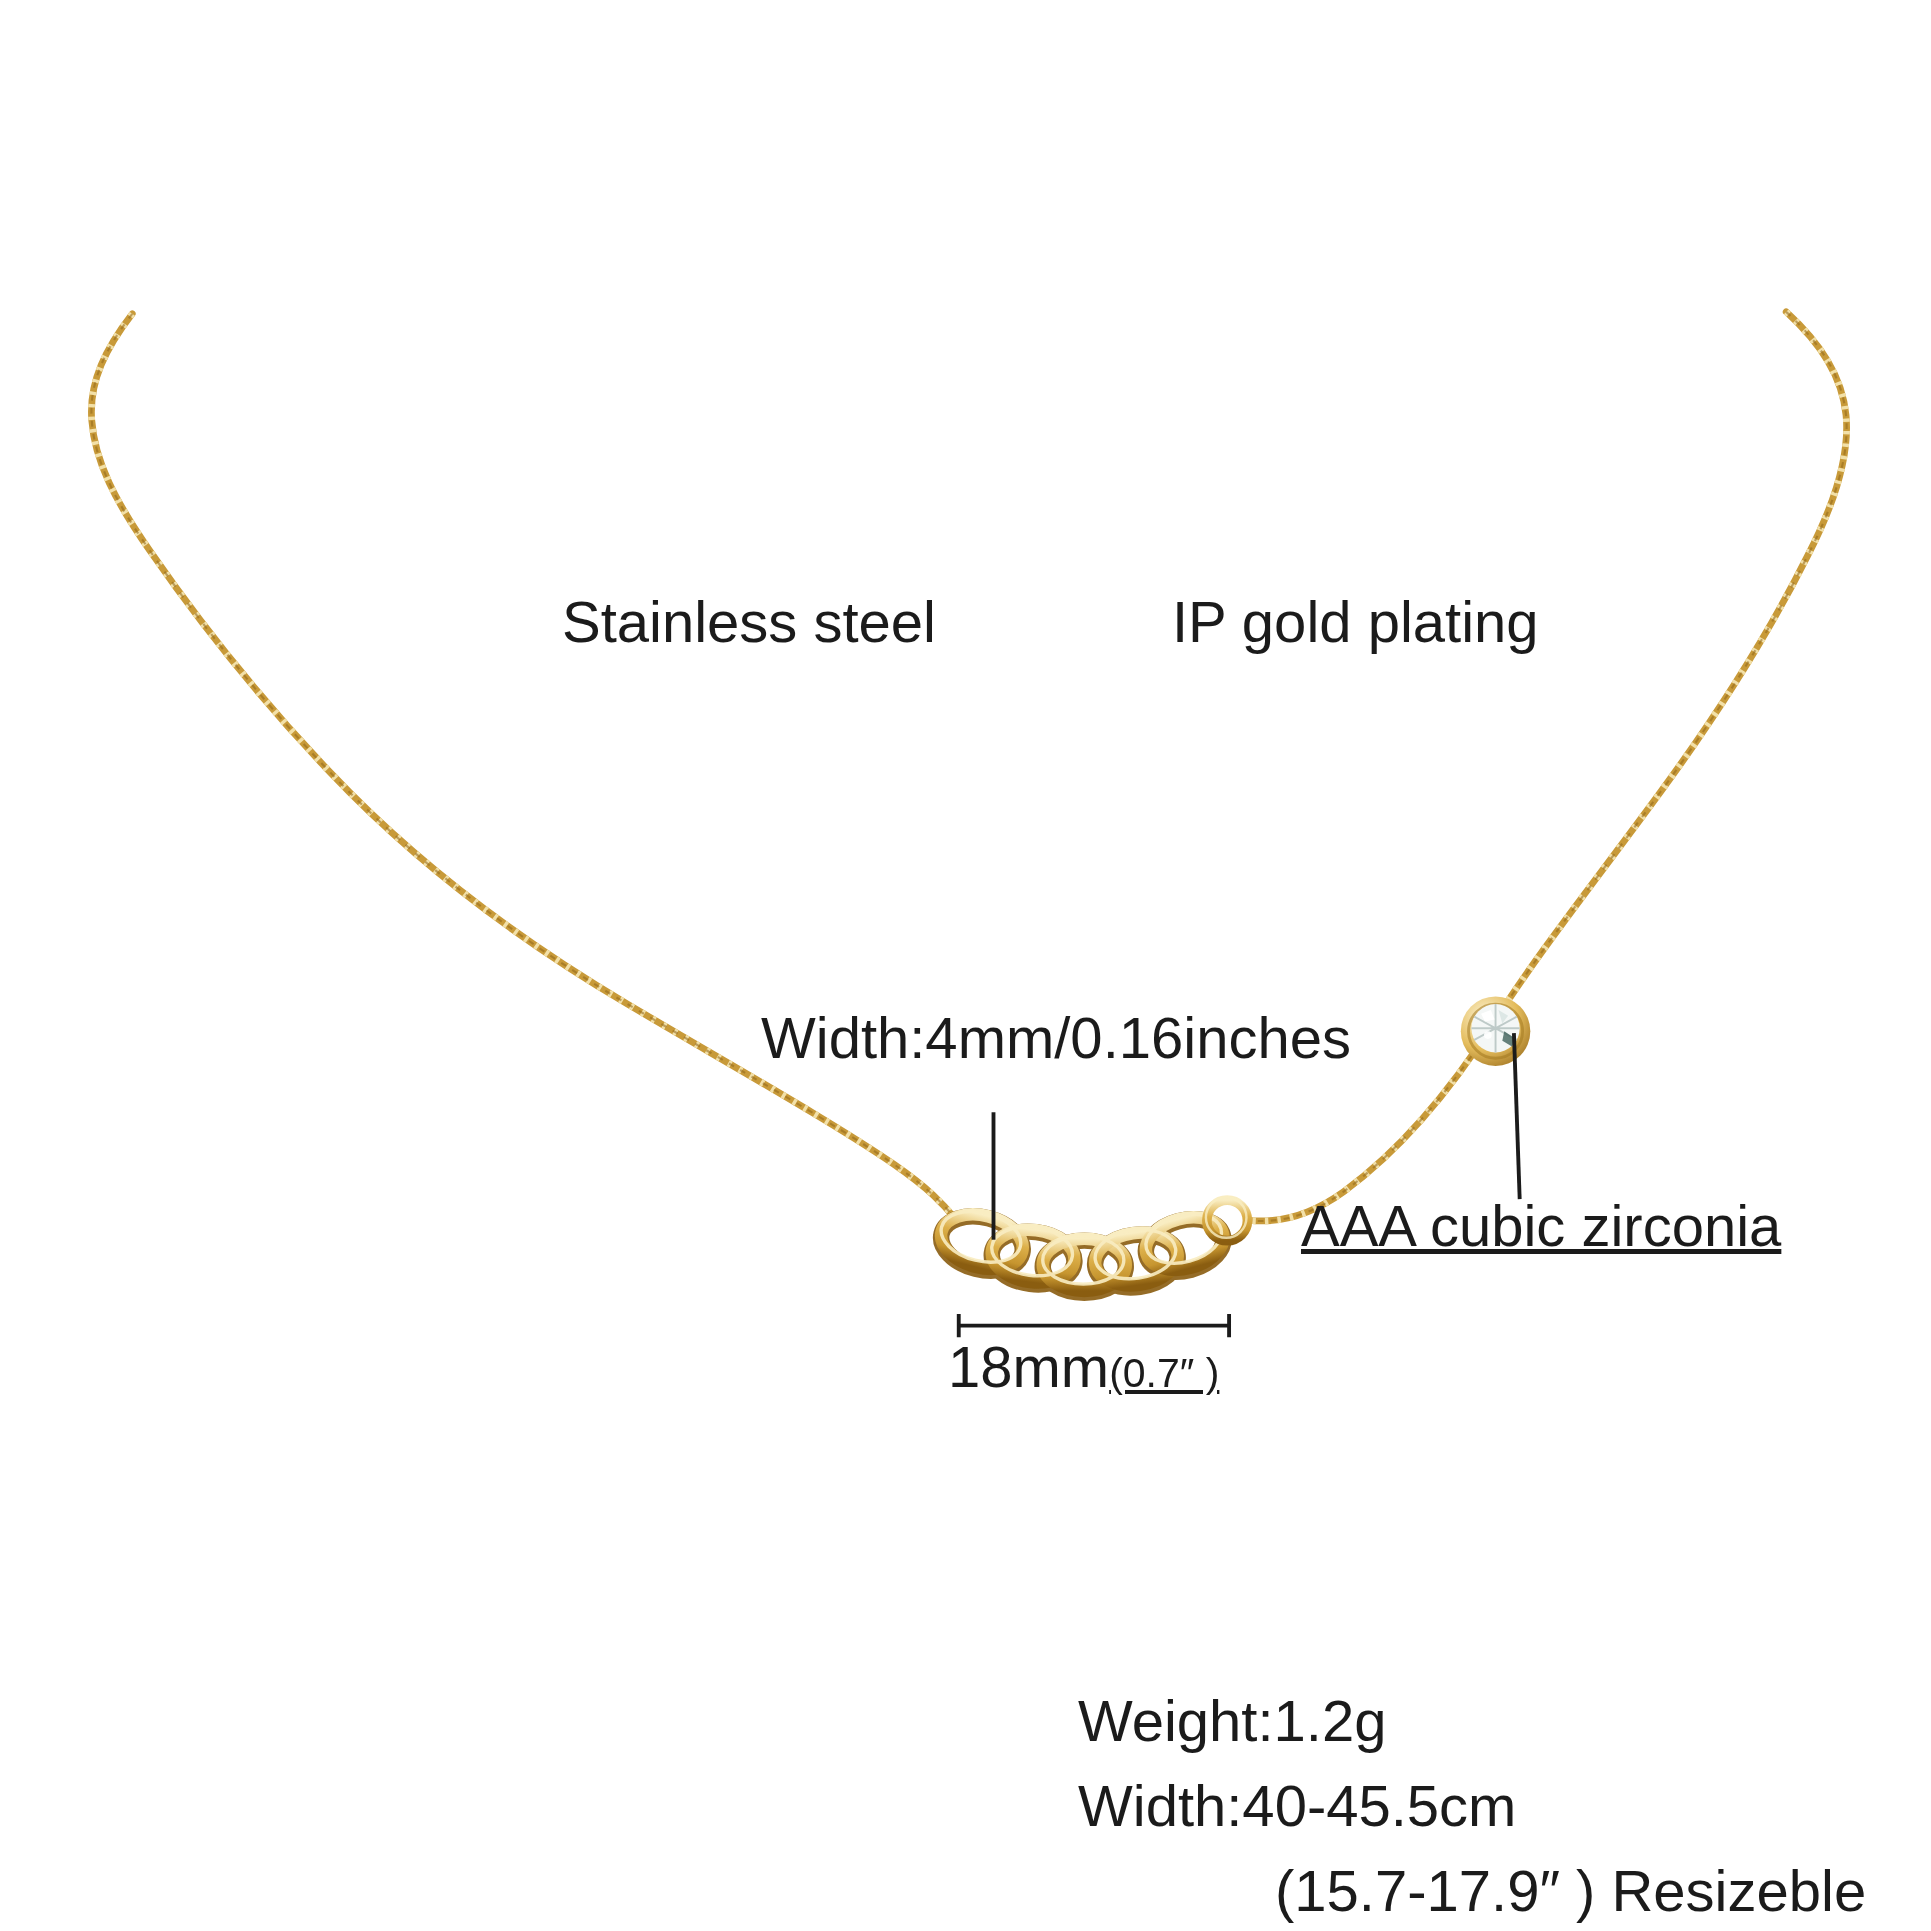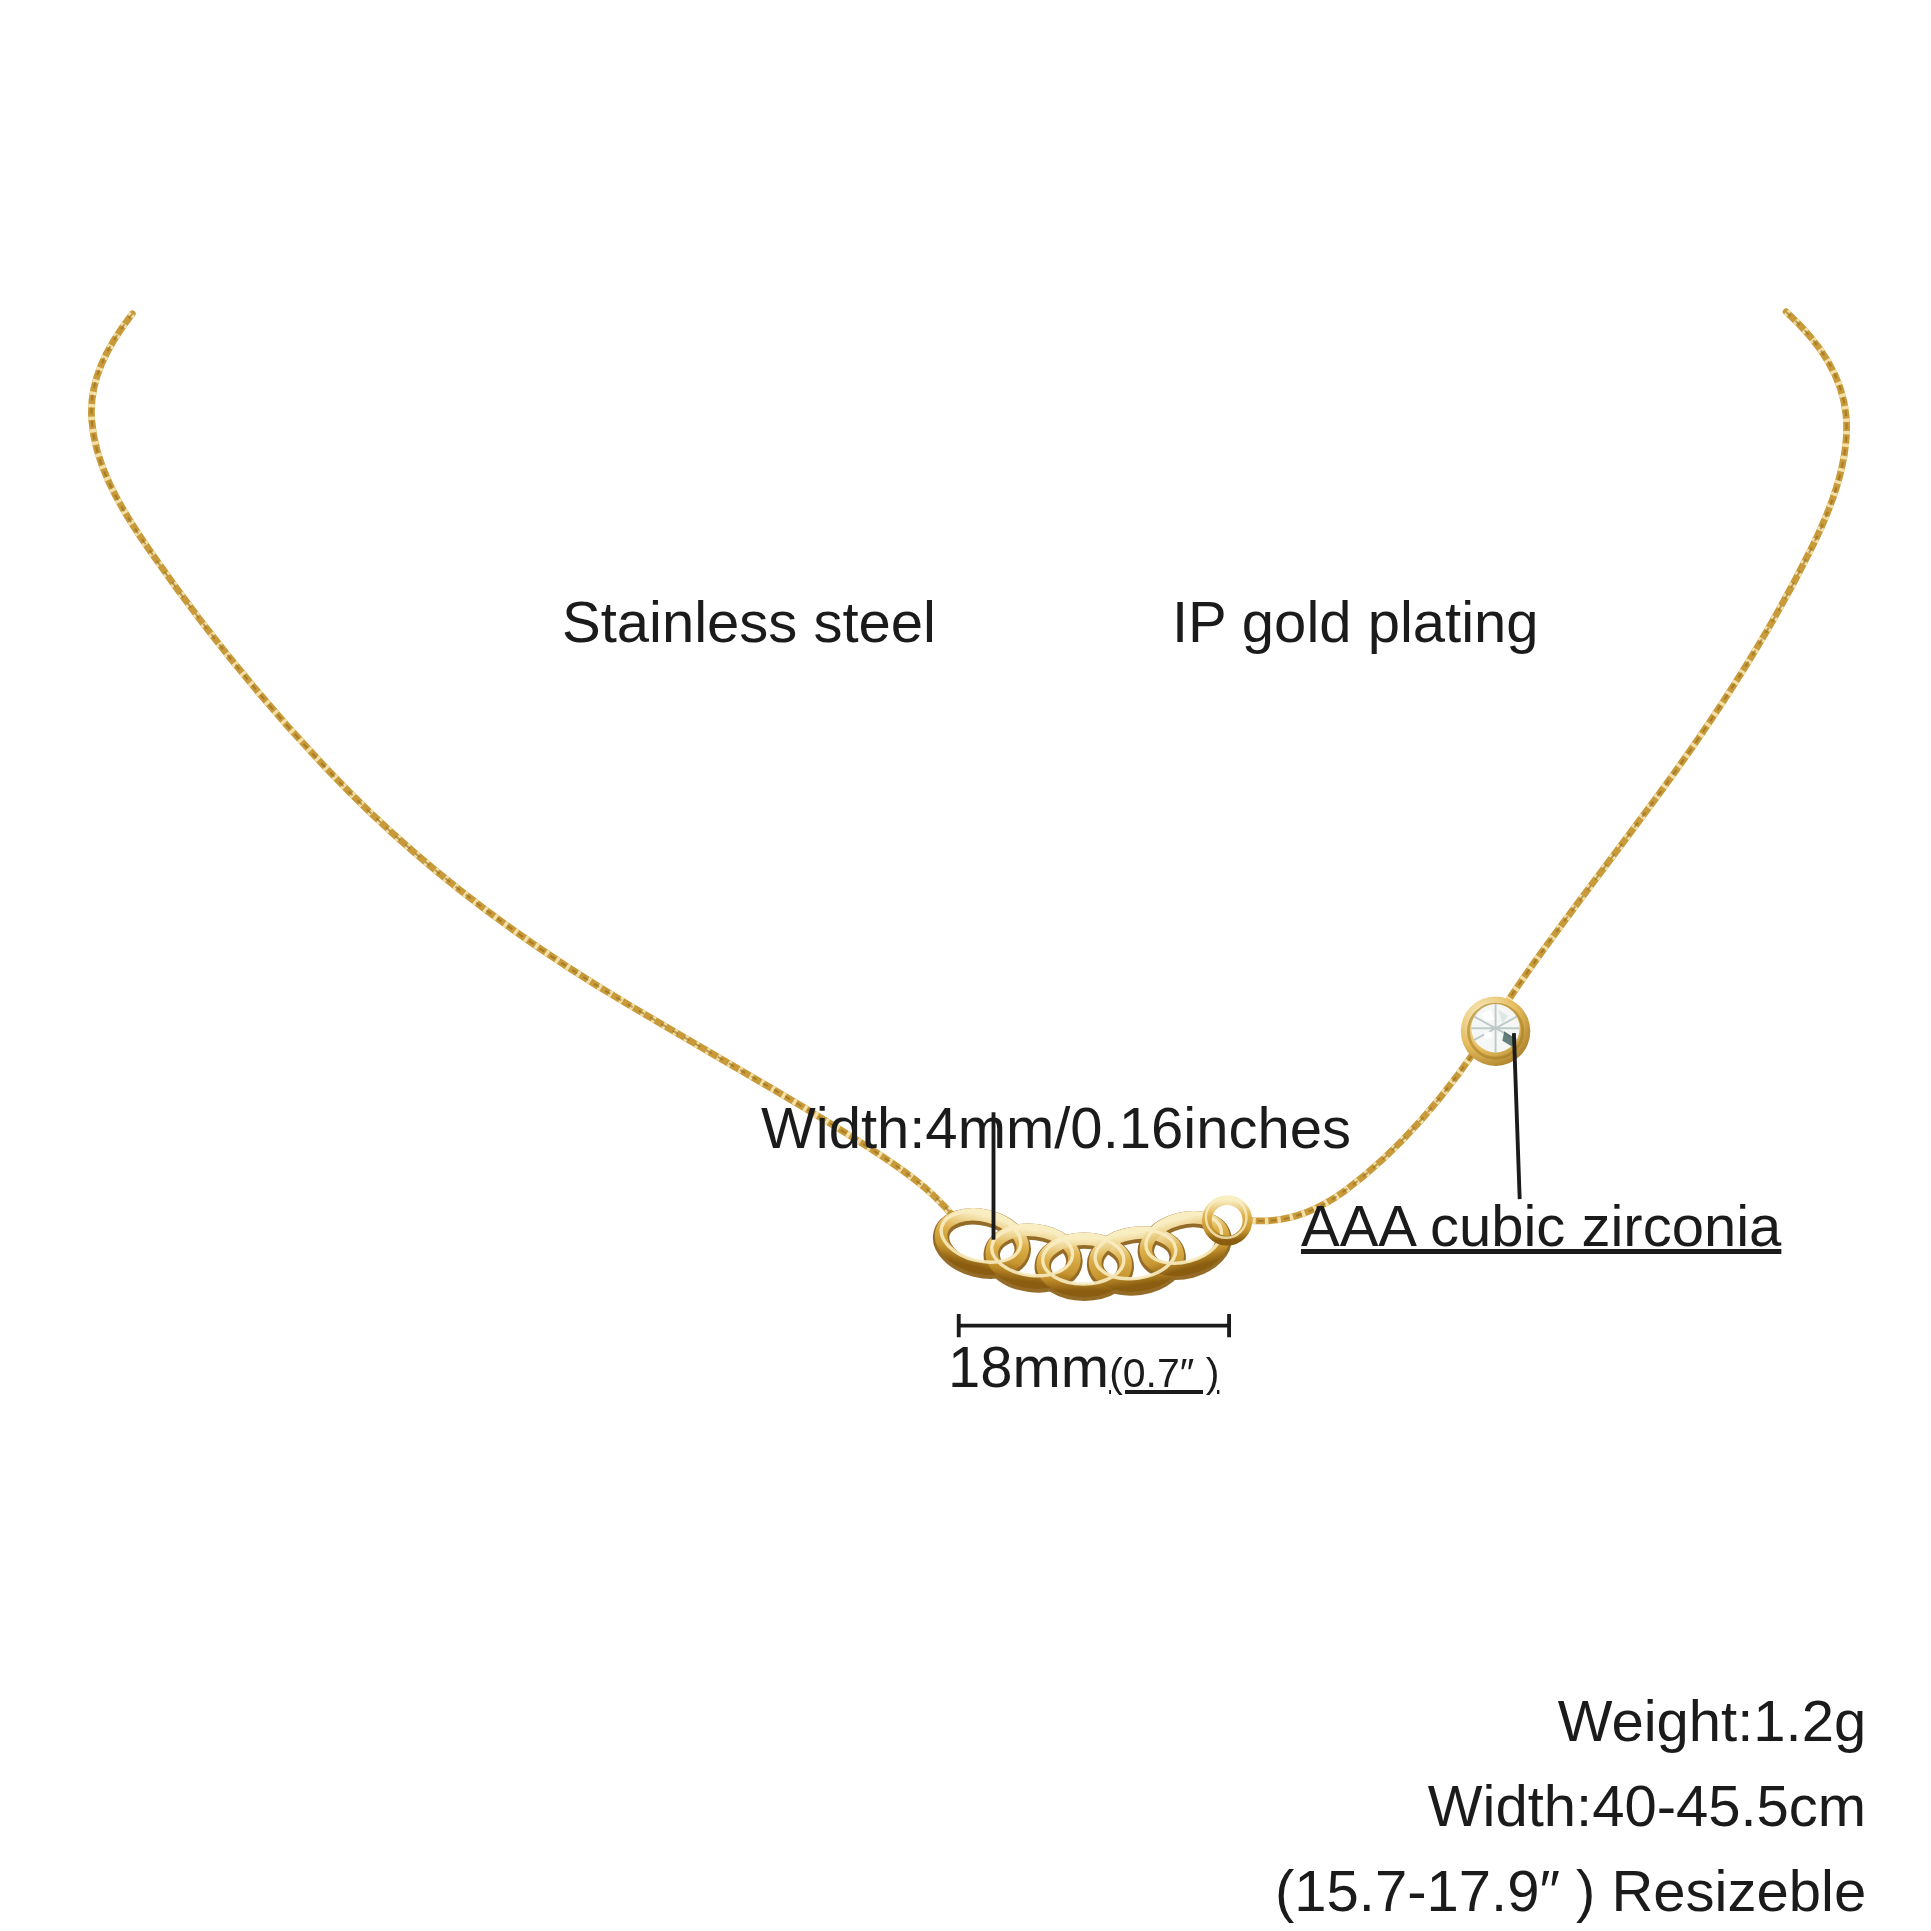--- a/index.html
+++ b/index.html
@@ -1,24 +1,24 @@
 <!DOCTYPE html>
 <html><head>
 <meta charset="utf-8">
 <style>
   html,body{margin:0;padding:0;background:#ffffff;}
   .stage{
     position:relative;width:1931px;height:1931px;background:#ffffff;
     font-family:"Liberation Sans",sans-serif;color:#1b1b1b;overflow:hidden;
   }
   .art{position:absolute;left:0;top:0;}
-  .lbl{position:absolute;font-size:58px;line-height:1.15;white-space:nowrap;letter-spacing:0;text-align:right;}
+  .lbl{position:absolute;font-size:58px;line-height:1.15;white-space:nowrap;letter-spacing:0;}
   .lbl-material{left:562px;top:589px;}
   .lbl-plating{left:1172px;top:585px;line-height:1.27;}
-  .lbl-width{left:761px;top:1095px;}
+  .lbl-width{left:761px;top:1005px;}
   .lbl-stone{left:1301px;top:1193px;text-decoration:underline;}
   .lbl-size{left:948px;top:1334px;}
   .size-sub{font-size:41px;text-decoration:underline;}
   .specs{left:1078px;top:1678px;line-height:85px;}
   .specs .indent{padding-left:197px;}
 </style>
 </head>
 <body>
 
 <div class="stage">

